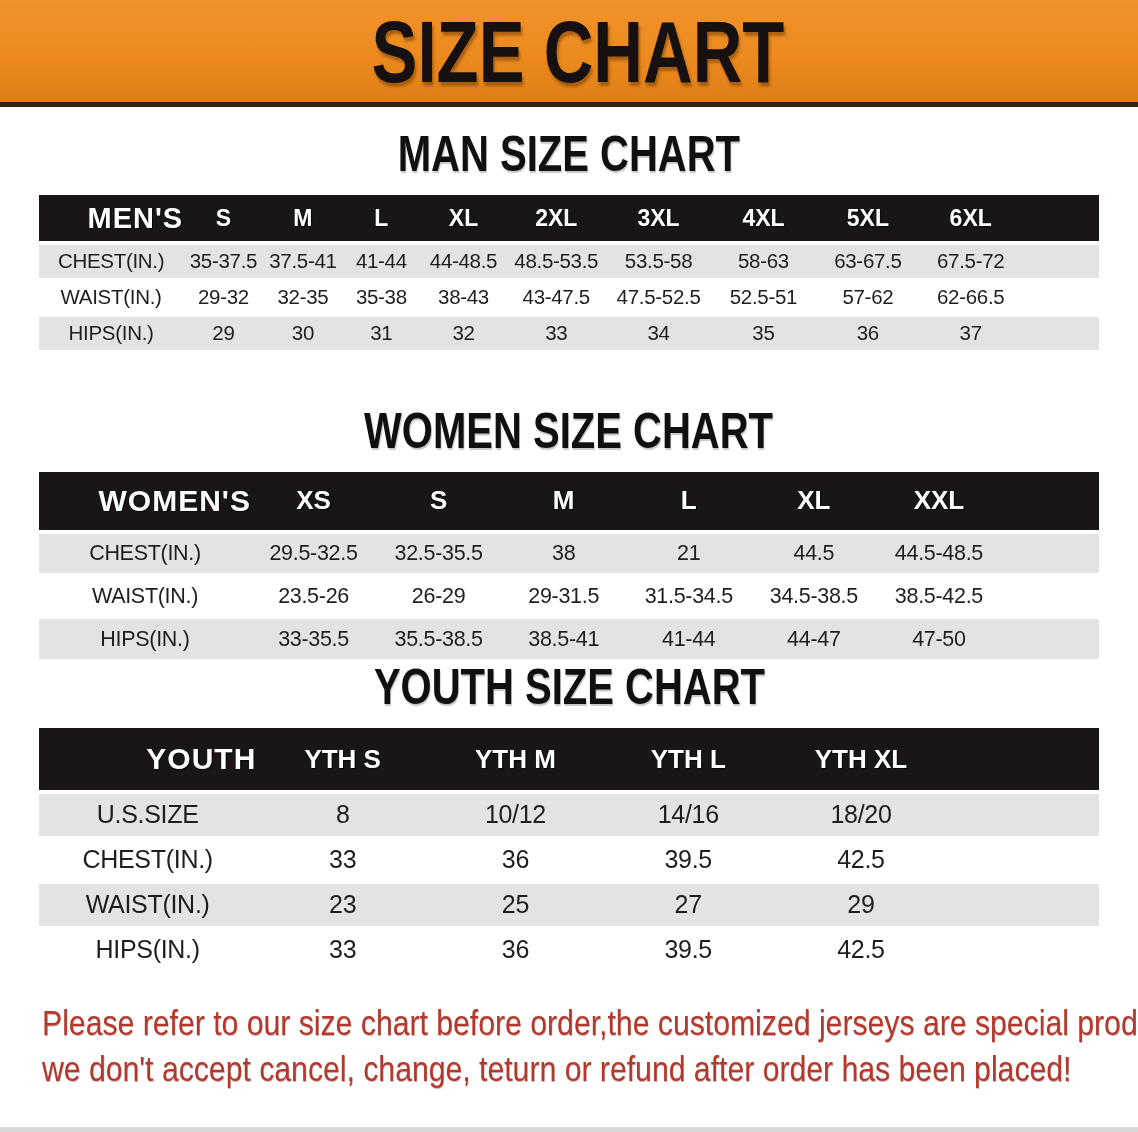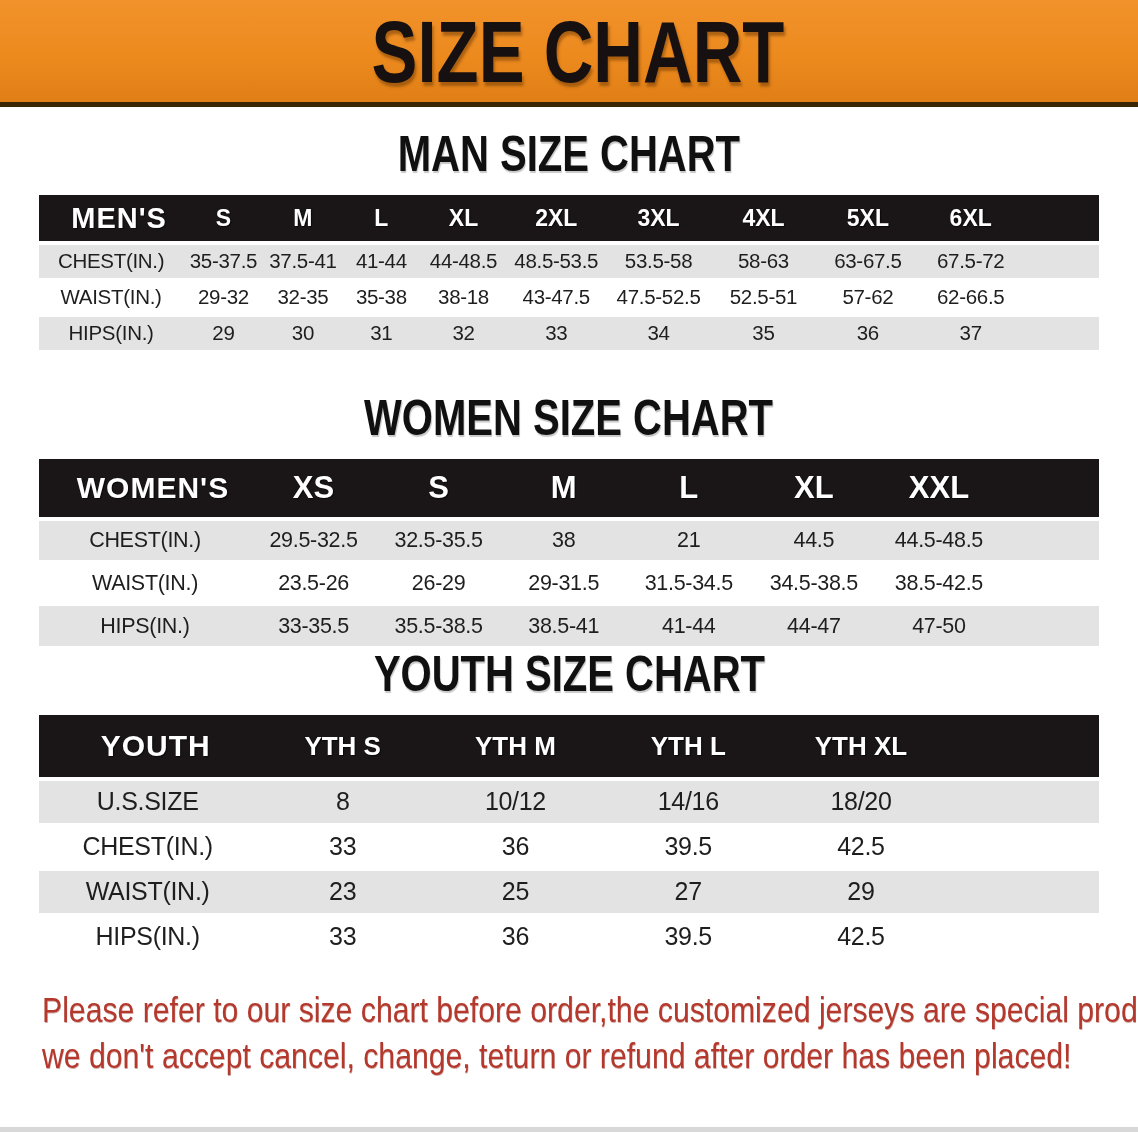--- a/index.html
+++ b/index.html
@@ -25,51 +25,51 @@
   }
 
   
   .section-heading { text-align:center; }
   .section-heading span {
     display:inline-block; font-size:50px; font-weight:bold; color:#101010;
     transform:scaleX(0.80); line-height:1.0; white-space:nowrap;
     text-shadow:1px 2px 1px rgba(0,0,0,0.22);
   }
   .heading-man   { margin-top:22px; }
-  .heading-women { margin-top:40px; }
+  .heading-women { margin-top:53px; }
   .heading-youth { }
 
   
   table.size-table {
     width:1060px; margin:16px auto 0 auto;
     border-collapse:collapse; table-layout:fixed;
   }
   table.size-table td {
     text-align:center; vertical-align:middle;
     color:#1e1e1e; border-bottom:3px solid #ffffff;
     overflow:hidden; white-space:nowrap;
   }
   tr.head-row td {
     background:#1a1516; color:#ffffff; font-weight:bold;
     border-bottom:4px solid #ffffff;
     text-shadow:1px 1px 1px rgba(0,0,0,0.6);
   }
-  tr.head-row td.corner-label { text-align:center; padding-left:16px; }
+  tr.head-row td.corner-label { text-align:right; padding-left:16px; }
   tr.gray td  { background:#e4e3e3; }
   tr.white td { background:#ffffff; }
 
   
   .men-table  { margin-top:18px; }
   .men-table tr.head-row td { height:48px; font-size:23px; }
   .men-table tr.head-row td.corner-label { font-size:29px; letter-spacing:1px; }
   .men-table tr.data-row td { height:36px; font-size:20.5px; letter-spacing:-0.3px; }
 
   
   .women-table { margin-top:22px; }
-  .women-table tr.head-row td { height:60px; font-size:31px; }
+  .women-table tr.head-row td { height:60px; font-size:26px; }
   .women-table tr.head-row td.corner-label { font-size:30px; letter-spacing:1px; }
   .women-table tr.data-row td { height:43px; font-size:21.5px; letter-spacing:-0.3px; }
 
   
   .youth-table { margin-top:20px; }
   .youth-table tr.head-row td { height:64px; font-size:26px; }
   .youth-table tr.head-row td.corner-label { font-size:30px; letter-spacing:1px; }
   .youth-table tr.data-row td { height:45px; font-size:25px; letter-spacing:-0.3px; }
 
   
@@ -137,21 +137,21 @@
       <td>58-63</td>
       <td>63-67.5</td>
       <td>67.5-72</td>
       <td></td>
     </tr>
     <tr class="data-row white">
       <td>WAIST(IN.)</td>
       <td>29-32</td>
       <td>32-35</td>
       <td>35-38</td>
-      <td>38-18</td>
+      <td>38-43</td>
       <td>43-47.5</td>
       <td>47.5-52.5</td>
       <td>52.5-51</td>
       <td>57-62</td>
       <td>62-66.5</td>
       <td></td>
     </tr>
     <tr class="data-row gray">
       <td>HIPS(IN.)</td>
       <td>29</td>

